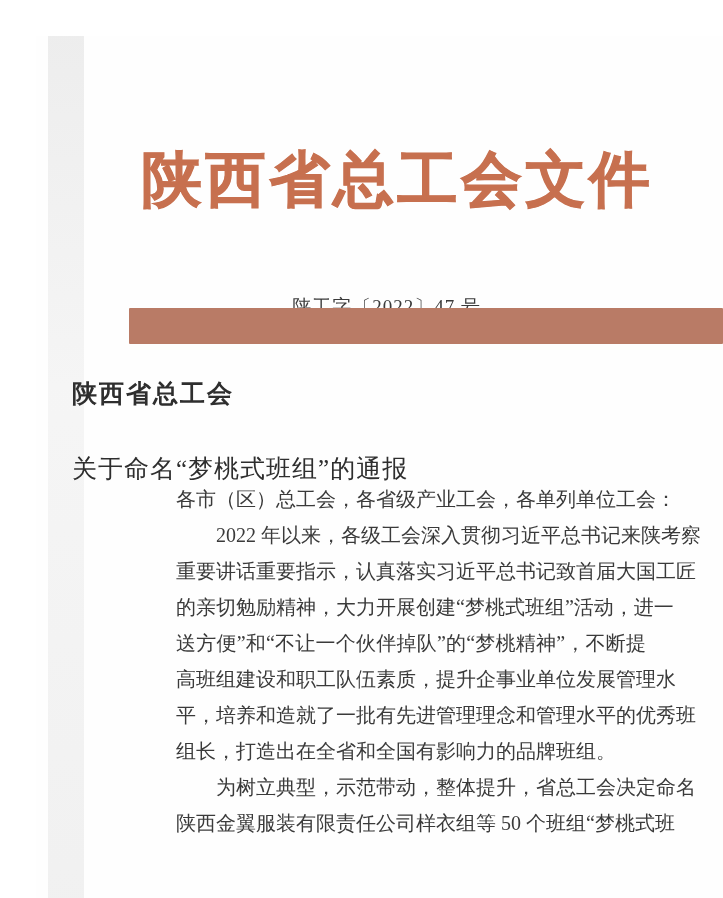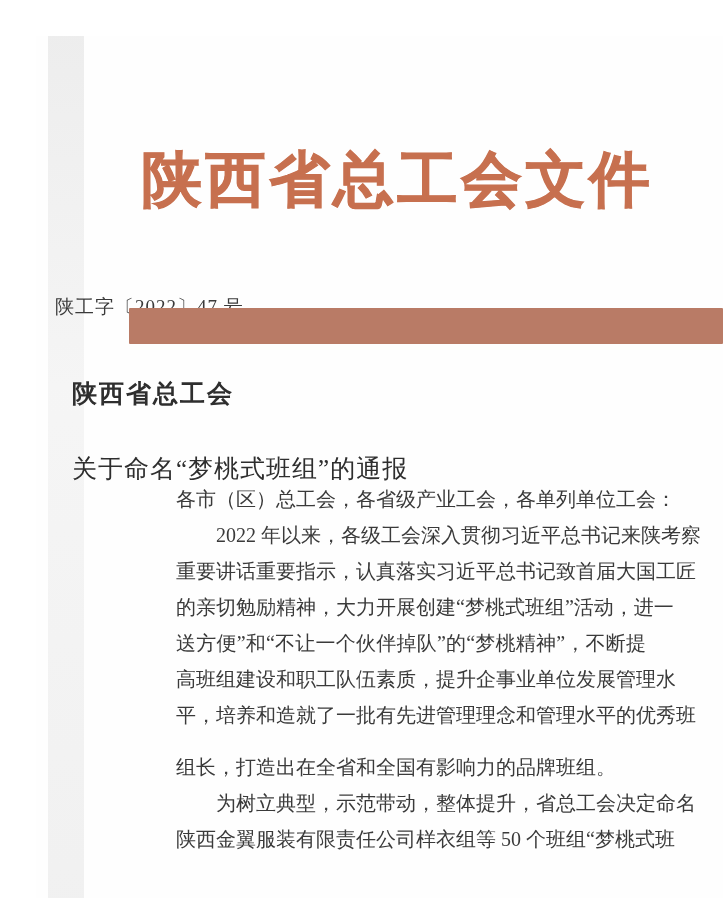--- a/index.html
+++ b/index.html
@@ -38,21 +38,22 @@
     left: 0; top: 86px; width: 723px;
     text-align: center;
     font-size: 60px;
     font-weight: bold;
     letter-spacing: 4px;
     color: var(--accent);
     -webkit-text-stroke: 1px var(--accent);
   }
   .doc-number {
     position: absolute;
-    left: 1px; top: 240px; width: 667px;
+    left: 17px; top: 240px; width: 667px;
+    text-align: center;
     font-size: 19px;
     color: var(--ink);
     letter-spacing: 1px;
   }
   .red-divider {
     position: absolute;
     left: 93px; top: 272px;
     width: 594px; height: 3px;
     background: var(--divider);
     border-radius: 1px;
@@ -79,21 +80,21 @@
   }
   .doc-body .line {
     height: 34.8px;
     line-height: 34.8px;
     white-space: nowrap;
     text-align: justify;
     text-align-last: justify;
     text-justify: inter-character;
   }
   .doc-body .line.indent { text-indent: 2em; }
-  .doc-body .line.no-stretch { text-align-last: left; margin-top: 16px; }
+  .doc-body .line.no-stretch { text-align-last: left; }
   .page-number {
     position: absolute;
     top: 843px; right: 80px;
     font-size: 16px;
     letter-spacing: 3px;
     color: #4a4a4a;
   }
 </style>
 </head>
 <body>

